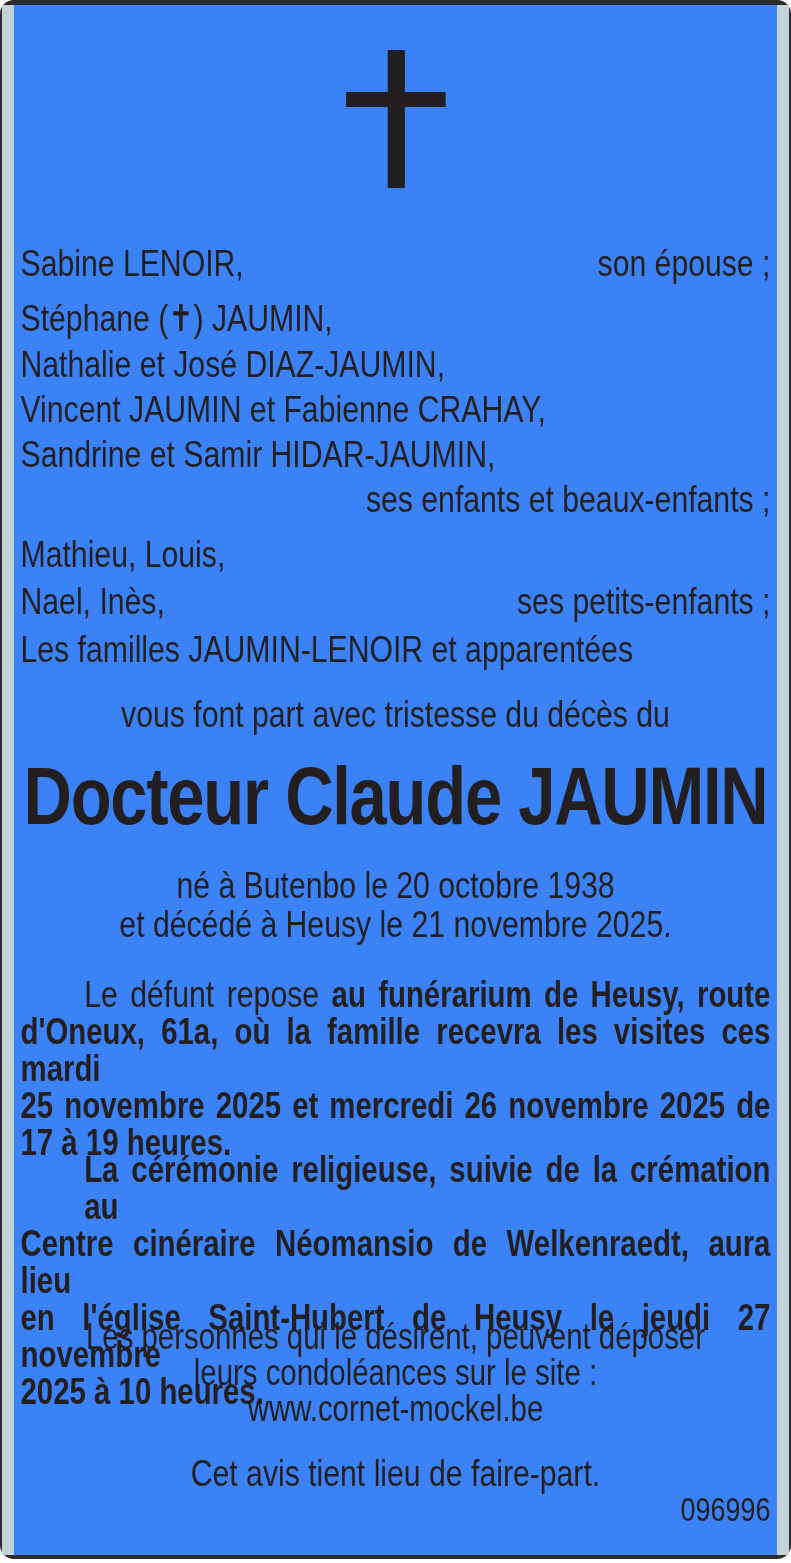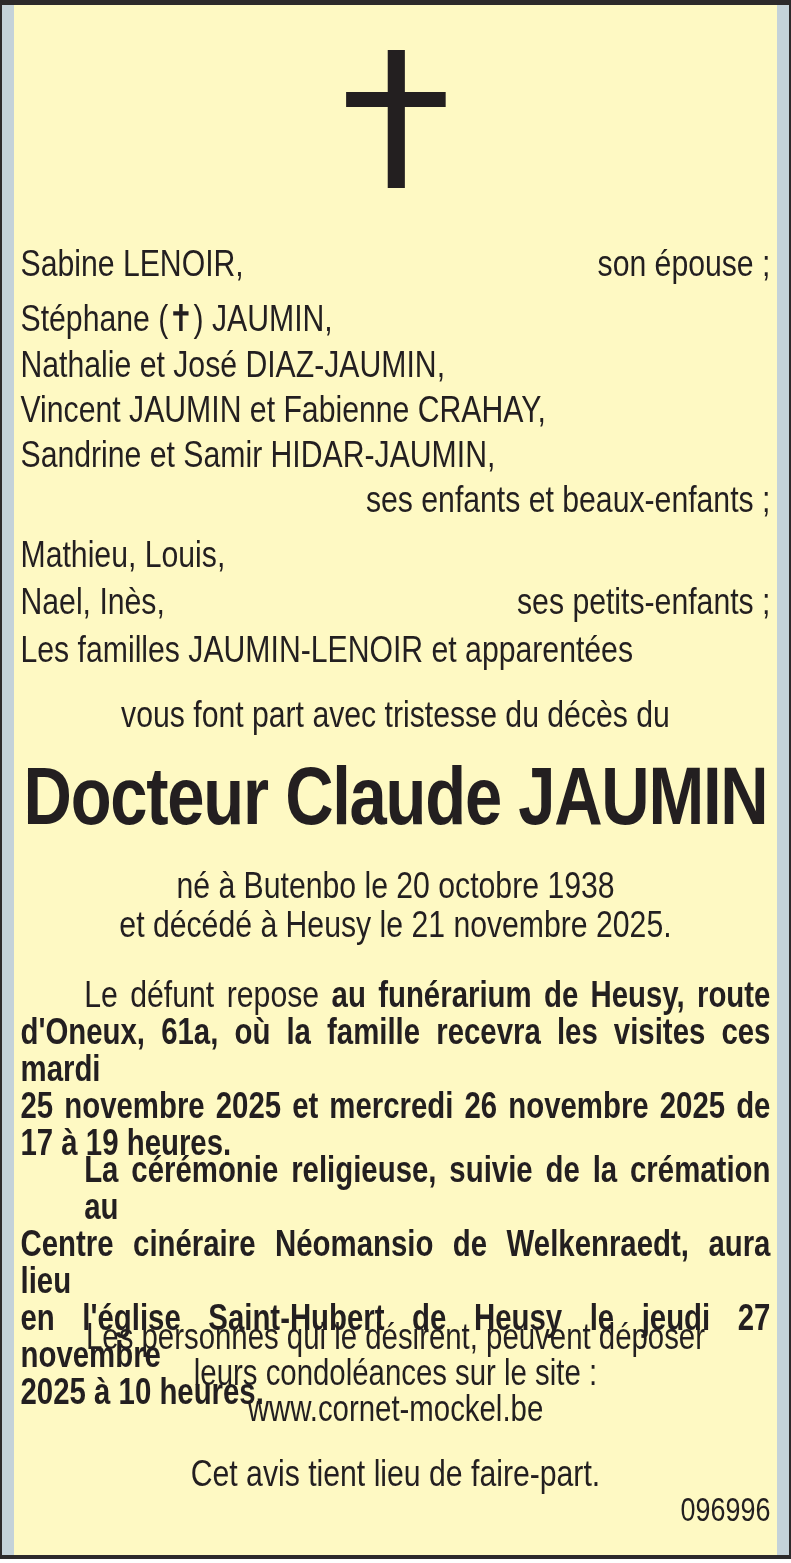--- a/index.html
+++ b/index.html
@@ -4,25 +4,26 @@
 <style>
   html,body { margin:0; padding:0; background:#ffffff; }
   .page {
     position:relative; width:791px; height:1563px; background:#ffffff;
     overflow:hidden;
     font-family:"Liberation Sans","DejaVu Sans",sans-serif;
     color:#231f20;
   }
   .card {
     position:absolute; left:0; top:0; width:791px; height:1559px;
-    box-sizing:border-box; background:#fef9c3;
+    box-sizing:border-box; background:#3b82f6;
     border-top:5px solid #2d2a2b;
     border-bottom:4px solid #2d2a2b;
     border-left:2px solid #2d2a2b;
     border-right:2px solid #2d2a2b;
+    border-radius:14px;
   }
   .stripe { position:absolute; top:0; bottom:0; width:12px; background:#c4d2d9; }
   .stripe.left  { left:0; }
   .stripe.right { right:0; }
   
   .content {
     position:absolute; left:12px; top:0; width:935px; height:1550px;
     transform:scaleX(0.816); transform-origin:0 0;
     font-size:37px; line-height:45px;
   }

